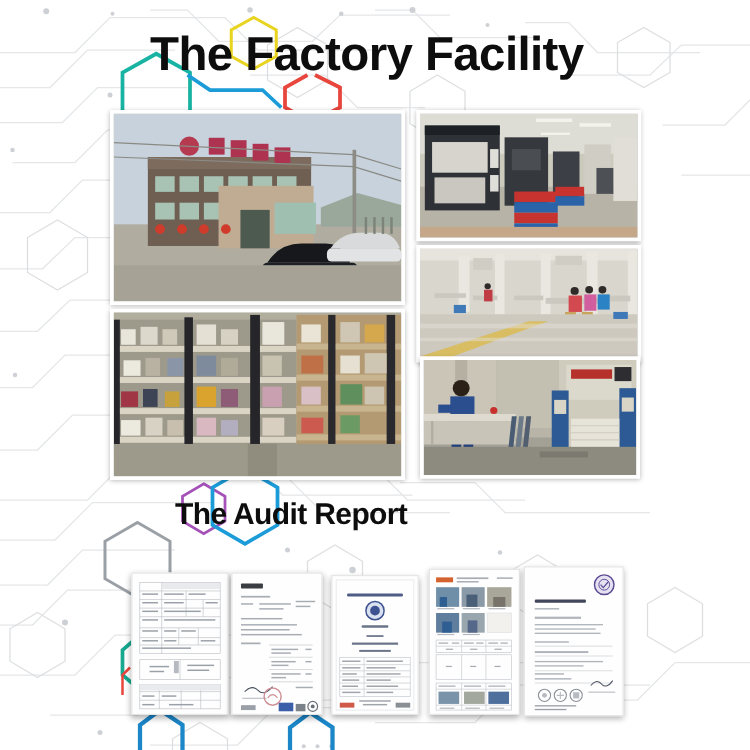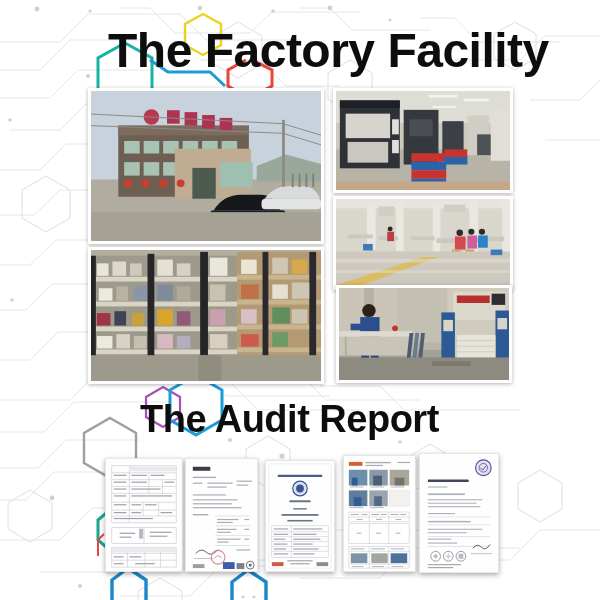--- a/index.html
+++ b/index.html
@@ -17,22 +17,22 @@
 
   
   .title{
     position:absolute;
     font-weight:700;
     color:#0d0d0d;
     letter-spacing:-0.5px;
     white-space:nowrap;
     z-index:6;
   }
-  #title-factory{left:108px;top:23px;font-size:48px;}
-  #title-audit{left:140px;top:398px;font-size:38px;}
+  #title-factory{left:120px;top:23px;font-size:38px;}
+  #title-audit{left:140px;top:398px;font-size:24px;}
 
   
   .gallery{position:absolute;left:0;top:0;width:600px;height:600px;z-index:4;}
   .photo{
     position:absolute;
     background:#ffffff;
     padding:3px;
     box-shadow:0 1px 4px rgba(0,0,0,.30);
     box-sizing:border-box;
     overflow:hidden;

